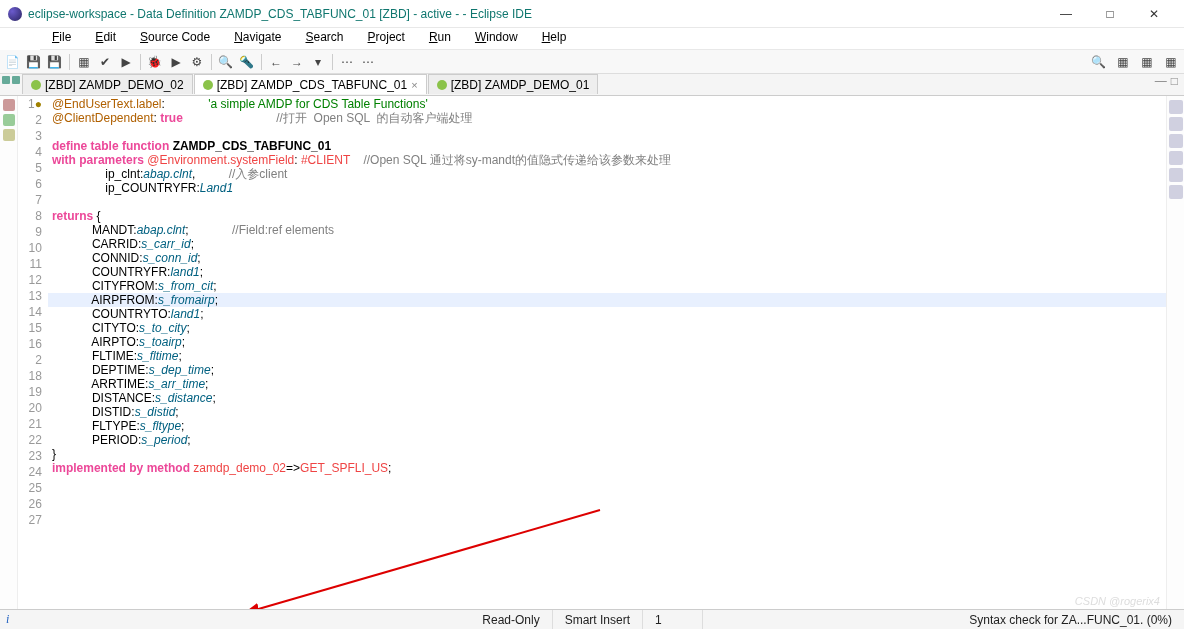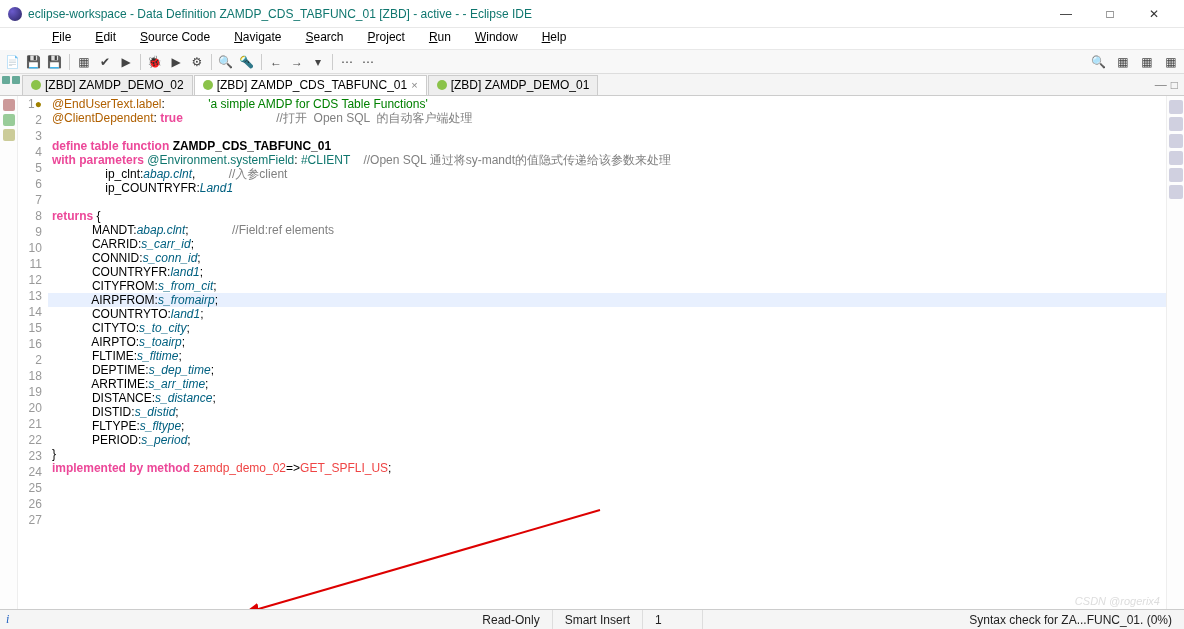--- a/index.html
+++ b/index.html
@@ -9,38 +9,38 @@
 .titlebar .title { color:#0f766e; flex:1; }
 .titlebar .winbtn { width:44px; height:28px; display:flex; align-items:center; justify-content:center; color:#333; }
 .menubar { height:22px; display:flex; align-items:flex-start; padding:0 6px; gap:12px; border-bottom:1px solid #e8e8e8;margin-left:40px; }
 .menubar .mitem { padding:2px 6px; cursor:pointer; }
 .menubar .mitem u { text-decoration:underline; }
 .toolbar { height:24px; display:flex; align-items:center; padding:0 4px; gap:3px; border-bottom:1px solid #ddd; background:#f8f8f8; }
 .toolbar .tbtn { width:18px; height:18px; display:flex; align-items:center; justify-content:center; color:#444; border-radius:2px; }
 .toolbar .sep { width:1px; height:16px; background:#ccc; margin:0 2px; }
 .toolbar .spacer { flex:1; }
 .toolbar .right-tools { display:flex; gap:6px; }
-.tabbar { height:22px; display:flex; align-items:center; padding-left:22px; background:#f5f5f5; border-bottom:1px solid #ccc; position:relative; }
+.tabbar { height:22px; display:flex; align-items:flex-start; padding-left:22px; background:#f5f5f5; border-bottom:1px solid #ccc; position:relative; }
 .tabbar .left-icons { position:absolute; left:2px; top:2px; display:flex; gap:2px; }
 .tabbar .left-icons span { width:8px; height:8px; background:#6a9; border-radius:1px; }
 .tab { display:flex; align-items:center; gap:4px; padding:2px 8px; height:20px; border:1px solid #ccc; border-bottom:none; background:#eee; margin-right:1px; cursor:pointer; }
 .tab.active { background:#fff; }
 .tab .ticon { width:10px; height:10px; border-radius:50%; background:#8bc34a; }
 .tab .closex { color:#888; font-size:11px; }
 .tabbar .tail-icons { margin-left:auto; display:flex; gap:4px; padding-right:6px; color:#888; }
 .editor-wrap { display:flex; height:calc(629px - 28px - 22px - 24px - 22px - 20px); }
 .left-gutter { width:18px; background:#fdfdfd; border-right:1px solid #eee; }
 .left-gutter .g-icon { width:12px; height:12px; margin:3px auto; background:#c99; border-radius:2px; }
 .editor { flex:1; display:flex; font-family:Consolas,"Courier New",monospace; font-size:12px; line-height:14px; background:#fff; overflow:auto; position:relative; }
 .lineno { text-align:right; color:#999; padding:1px 6px 1px 10px; user-select:none; }
 .codearea { flex:1; padding:1px 0; white-space:pre; }
 .code-line { height:14px; padding-left:4px; }
 .code-line.hl { background:#e8f0fe; }
 .kw { color:#ec4899; font-weight:bold; }
-.ann { color:#0f766e; }
+.ann { color:#ef4444; }
 .ann2 { color:#b06000; }
 .str { color:#008000;margin-left:40px; }
 .typ { color:#006080; font-style:italic; }
 .cmt { color:#808080; }
 .fn { color:#000; font-weight:bold; }
 .ident { color:#ef4444; }
 .right-strip { width:18px; background:#fdfdfd; border-left:1px solid #eee; display:flex; flex-direction:column; align-items:center; gap:3px; padding-top:4px; }
 .right-strip .r-icon { width:14px; height:14px; background:#d0d0e0; border-radius:2px; }
 .hscroll { height:14px; background:#f0f0f0; border-top:1px solid #ddd; display:flex; align-items:center; }
 .hscroll .arrow { width:16px; text-align:center; color:#888; }

